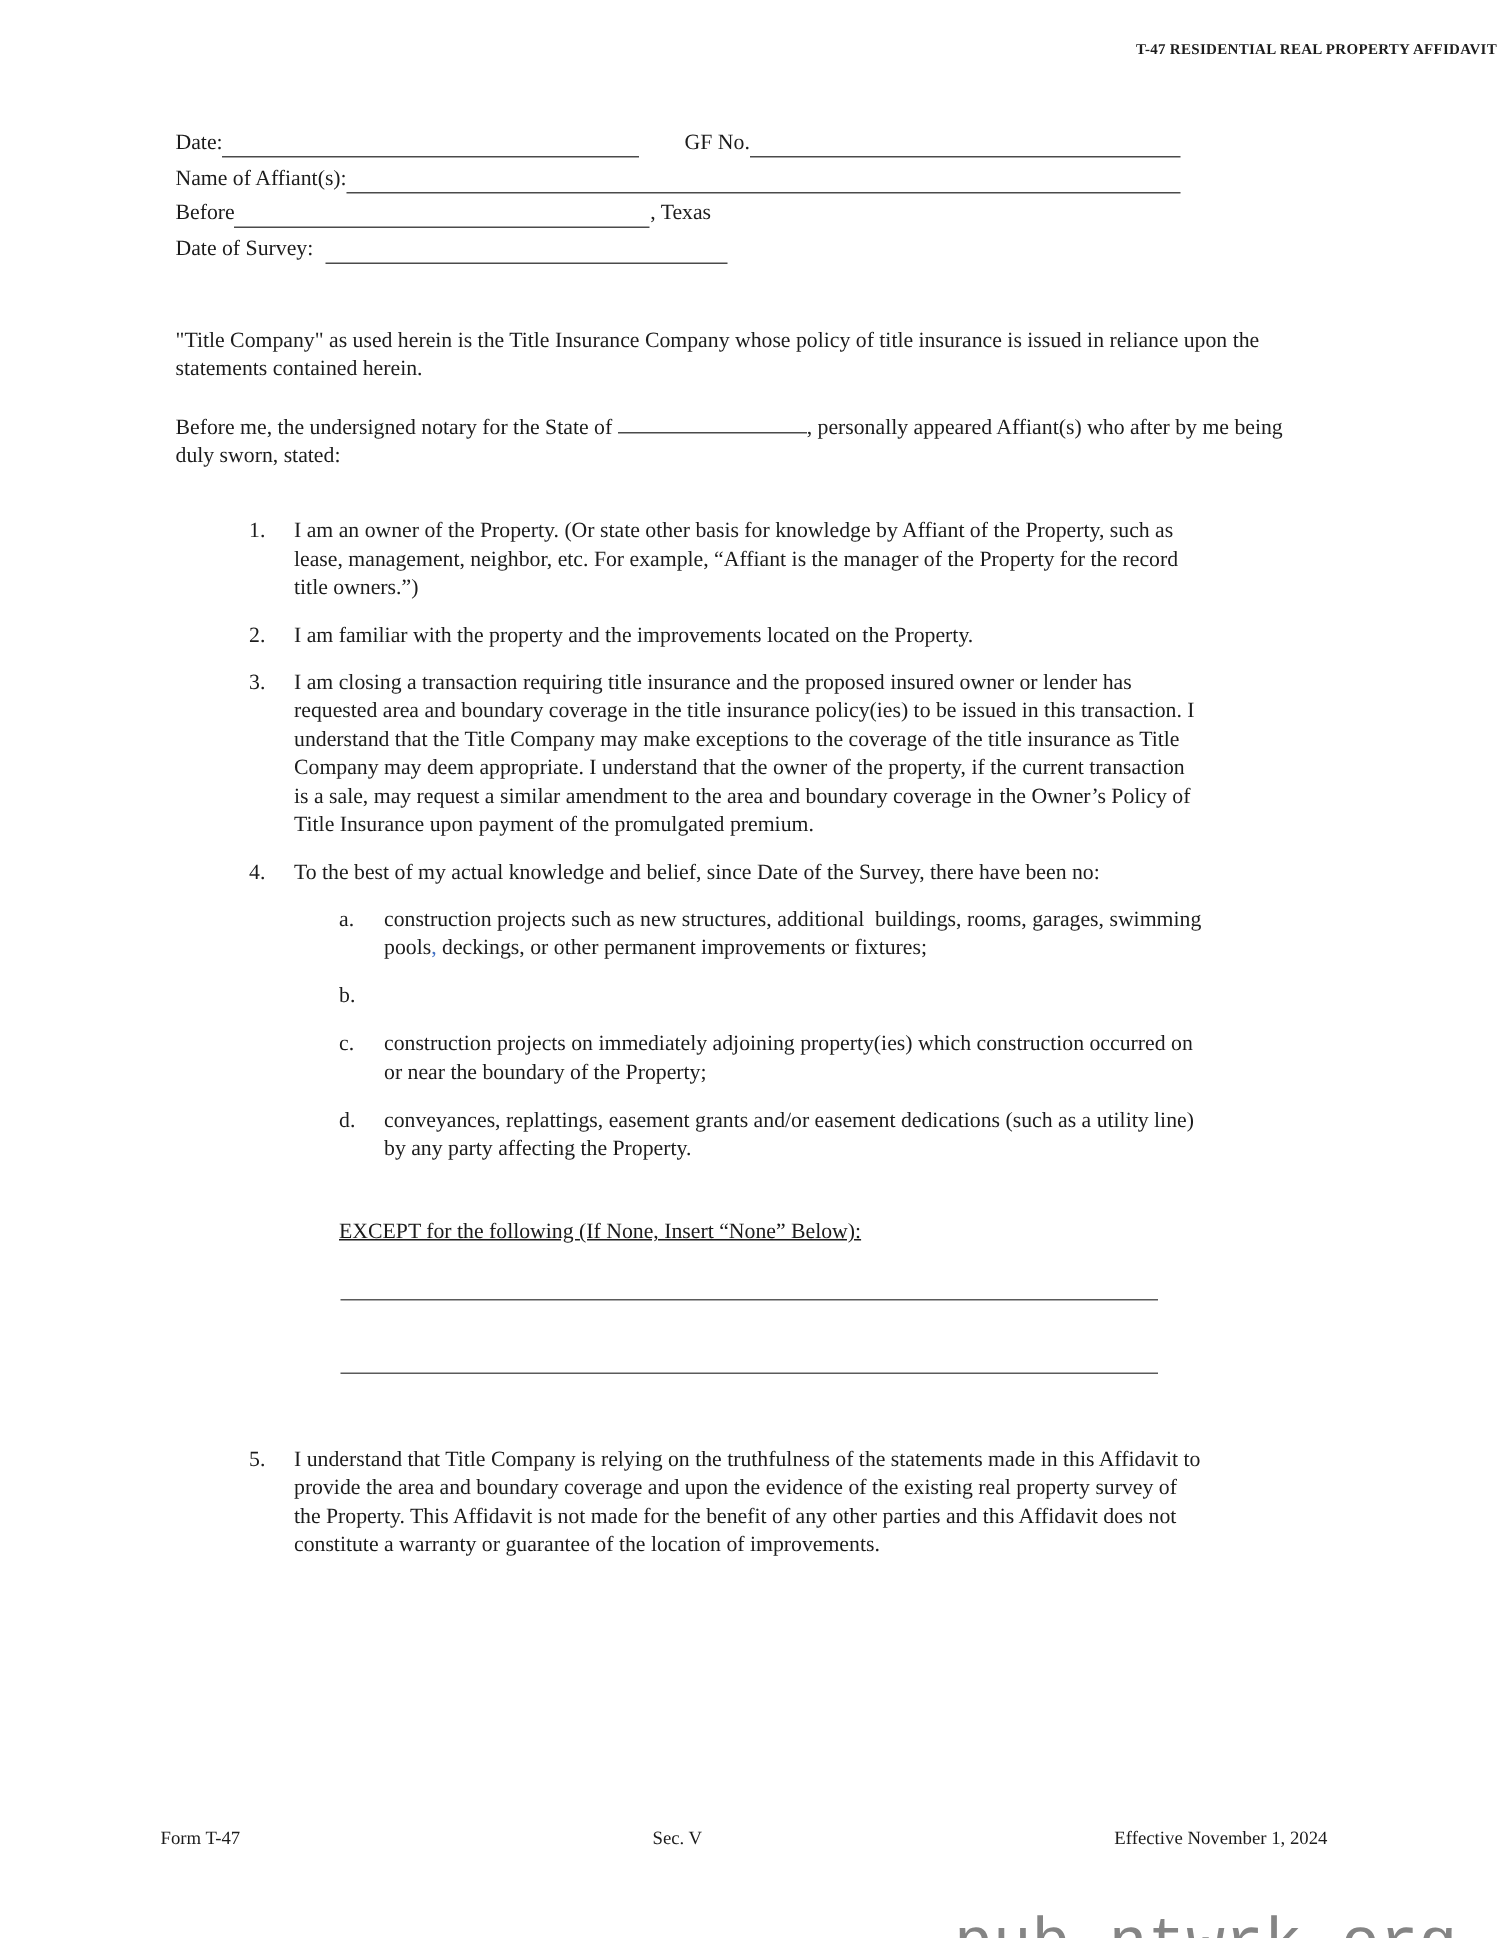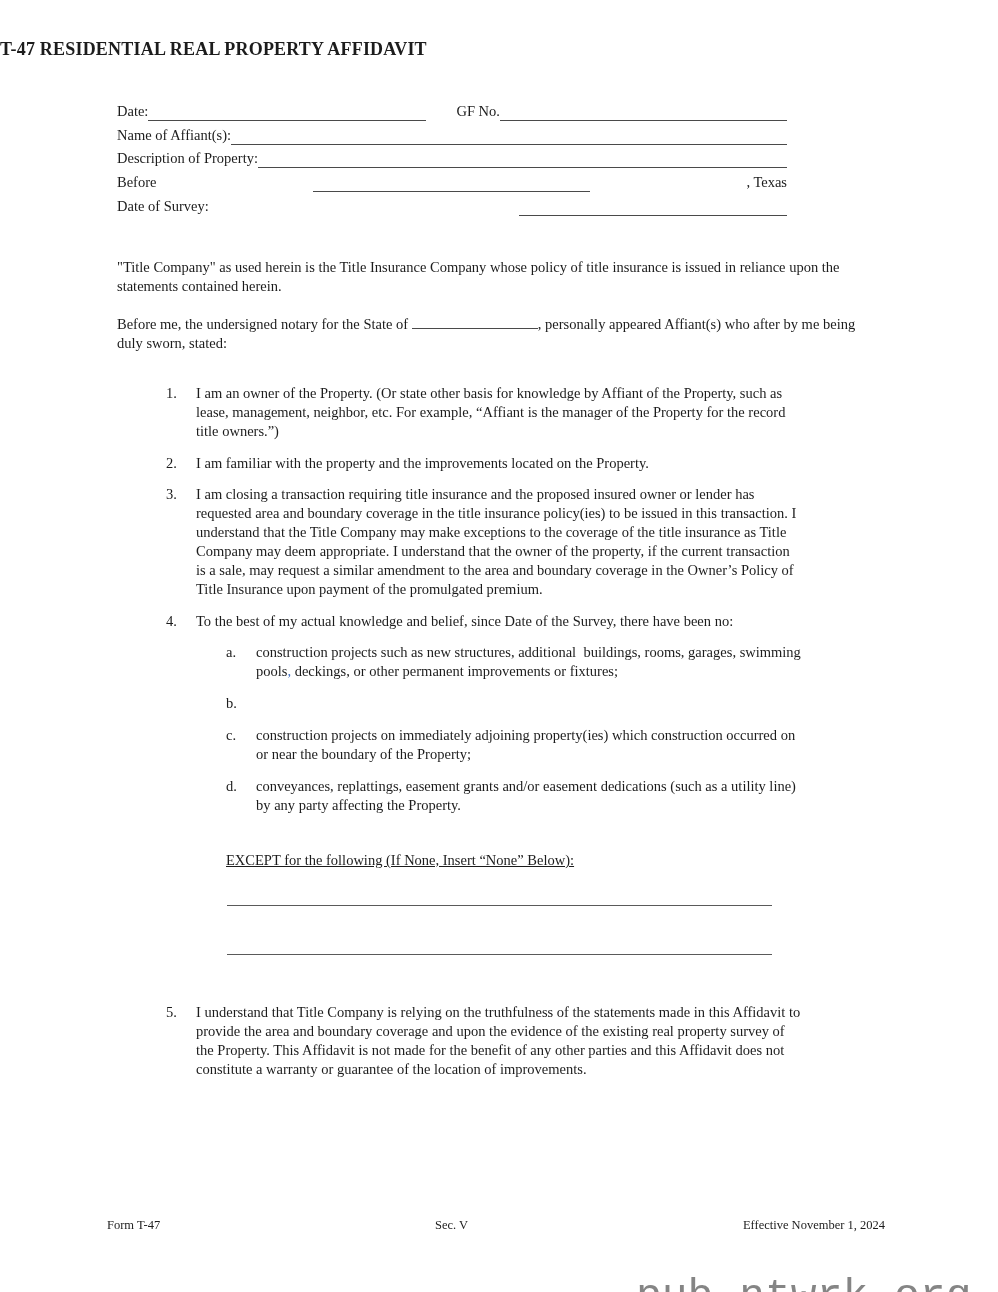--- a/index.html
+++ b/index.html
@@ -10,37 +10,36 @@
     margin: 0 auto;
     background: #ffffff;
     font-family: "Liberation Serif", serif;
     font-size: 14.5px;
     line-height: 19px;
     color: #1c1c1c;
     overflow: hidden;
   }
   .title {
     margin: 0;
-    padding-top: 40px;
-    text-align: left;
-    font-size: 18px;
+    padding-top: 24px;
+    text-align: right;
+    font-size: 10px;
     font-weight: bold;
     letter-spacing: 0.2px;
   }
   .fields {
     margin: 43px 0 0 117px;
     width: 670px;
   }
   .frow {
     display: flex;
     align-items: flex-end;
     height: 19px;
     margin-bottom: 4.7px;
     white-space: nowrap;
-    justify-content: space-between;
   }
   .lbl { flex: 0 0 auto; }
   .ul {
     display: inline-block;
     border-bottom: 1px solid #4a4a4a;
     height: 16px;
     align-self: flex-end;
   }
   .ul.grow { flex: 1 1 auto; }
   .ul.w-date { width: 278px; }
@@ -124,24 +123,20 @@
       <span class="ul w-date"></span>
       <span class="gap30"></span>
       <span class="lbl">GF No.</span>
       <span class="ul grow"></span>
     </div>
     <div class="frow">
       <span class="lbl">Name of Affiant(s):</span>
       <span class="ul grow"></span>
     </div>
     <div class="frow">
-      <span class="lbl">Description of Property:</span>
-      <span class="ul grow"></span>
-    </div>
-    <div class="frow">
       <span class="lbl">Before</span>
       <span class="ul w-county"></span>
       <span class="lbl">, Texas</span>
     </div>
     <div class="frow">
       <span class="lbl">Date of Survey:</span>
       <span class="gap8"></span>
       <span class="ul w-survey"></span>
     </div>
   </div>

